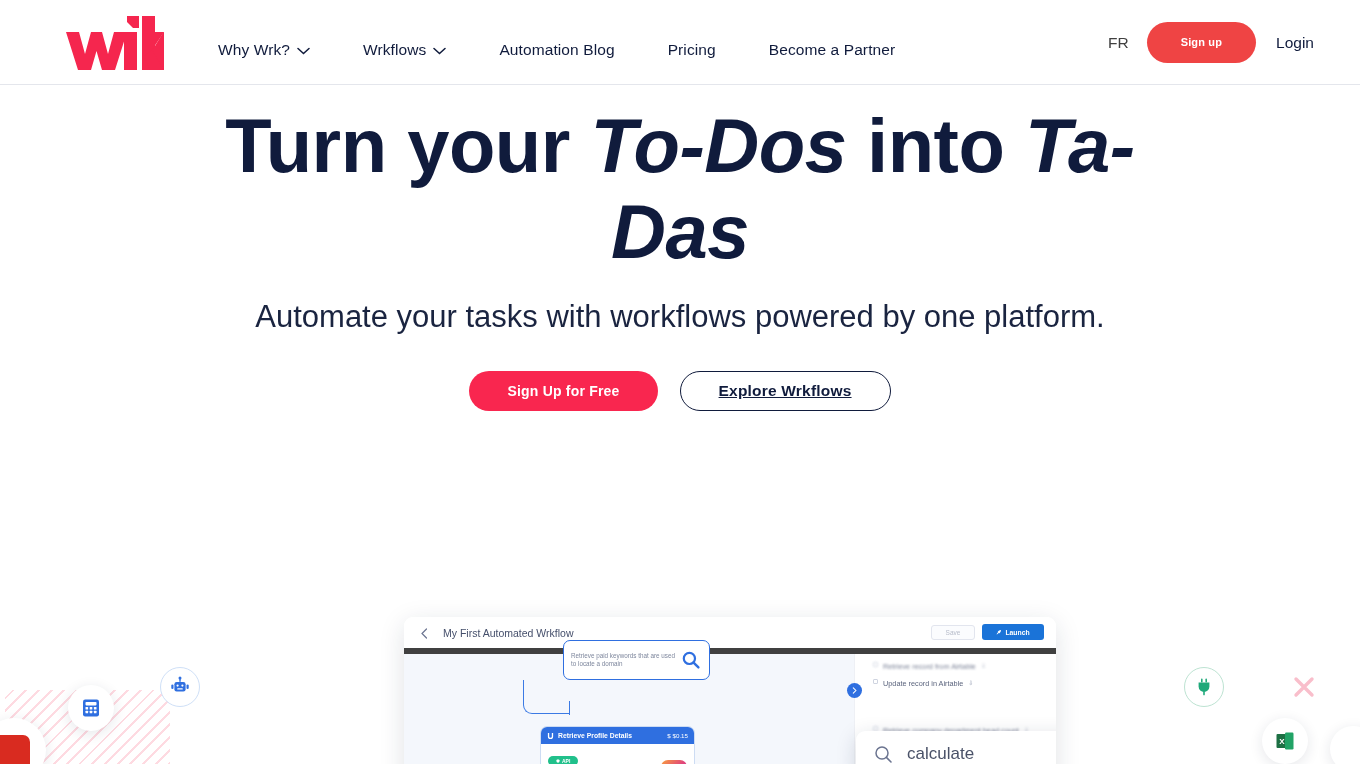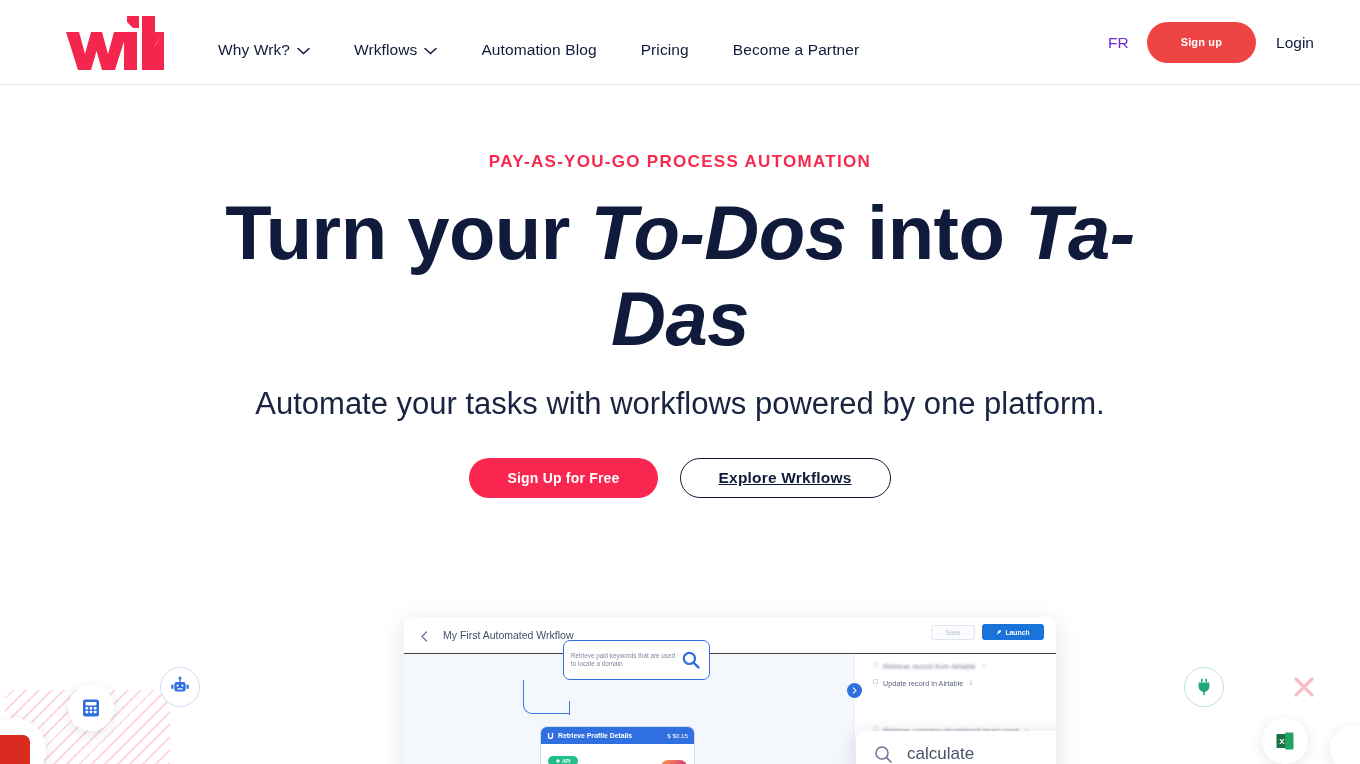--- a/index.html
+++ b/index.html
@@ -25,39 +25,39 @@
   }
   .logo-wrap {
     position:absolute; left:64px; top:16px;
     width:100px; height:54px;
     display:flex; align-items:center;
   }
   .logo-wrap svg { display:block; }
 
   .nav-links {
     position:absolute; left:218px; top:0; height:100px;
-    display:flex; align-items:center; gap:4px;
+    display:flex; align-items:center; gap:13px;
   }
   .nav-link {
     display:flex; align-items:center; gap:7px;
     font-size:15.5px; color:#101b3c; font-weight:400;
     text-decoration:none; white-space:nowrap;
     margin-right:40px; cursor:pointer;
     letter-spacing:0.1px;
   }
   .nav-link:last-child { margin-right:4px; }
   .chev { display:inline-block; width:13px; height:8px; position:relative; top:1px; }
   .chev svg { display:block; }
 
   .nav-right {
     position:absolute; right:46px; top:0; height:85px;
     display:flex; align-items:center; gap:0;
   }
   .lang-link {
-    font-size:15.5px; color:#6d28d9; text-decoration:none;
+    font-size:15.5px; color:#404040; text-decoration:none;
     margin-right:18px; cursor:pointer;
   }
   .signup-btn {
     background:#ef4444; color:#ffffff;
     font-size:11px; font-weight:700;
     border:none; border-radius:26px;
     padding:0 34px; height:41px; line-height:41px;
     cursor:pointer; font-family:inherit;
     margin-right:20px; letter-spacing:0.15px;
   }
@@ -138,21 +138,21 @@
     position:absolute; left:404px; top:617px;
     width:652px; height:170px;
     background:#ffffff;
     border-radius:9px 9px 0 0;
     box-shadow:0 6px 26px rgba(26,36,64,0.13);
     overflow:hidden;
     z-index:10;
   }
   .prod-top {
     height:37px; background:#ffffff;
-    border-bottom:1px solid #404040;
+    border-bottom:6px solid #404040;
     display:flex; align-items:center;
     padding:0 14px;
     position:relative;
   }
   .back-chev { width:13px; height:13px; margin-right:12px; }
   .prod-title { font-size:10.5px; color:#454f6b; }
   .prod-actions { position:absolute; right:12px; top:7px; display:flex; gap:7px; align-items:center; }
   .btn-save {
     width:44px; height:15px; border-radius:3px;
     border:1px solid #e2e5ee; background:#fbfcfe;
@@ -302,21 +302,20 @@
 
   <div class="nav-right">
     <a class="lang-link" href="#">FR</a>
     <button class="signup-btn">Sign up</button>
     <a class="login-link" href="#">Login</a>
   </div>
 </header>
 
 <section class="hero">
 
-  <p class="eyebrow">PAY-AS-YOU-GO PROCESS AUTOMATION</p>
 
   <h1 class="headline">
     <span>Turn your </span><span class="it">To-Dos</span><span> into </span><span class="it">Ta-Das</span>
   </h1>
 
   <p class="subhead">Automate your tasks with workflows powered by one platform.</p>
 
   <div class="cta-row">
     <button class="btn-primary">Sign Up for Free</button>
     <button class="btn-secondary">Explore Wrkflows</button>

